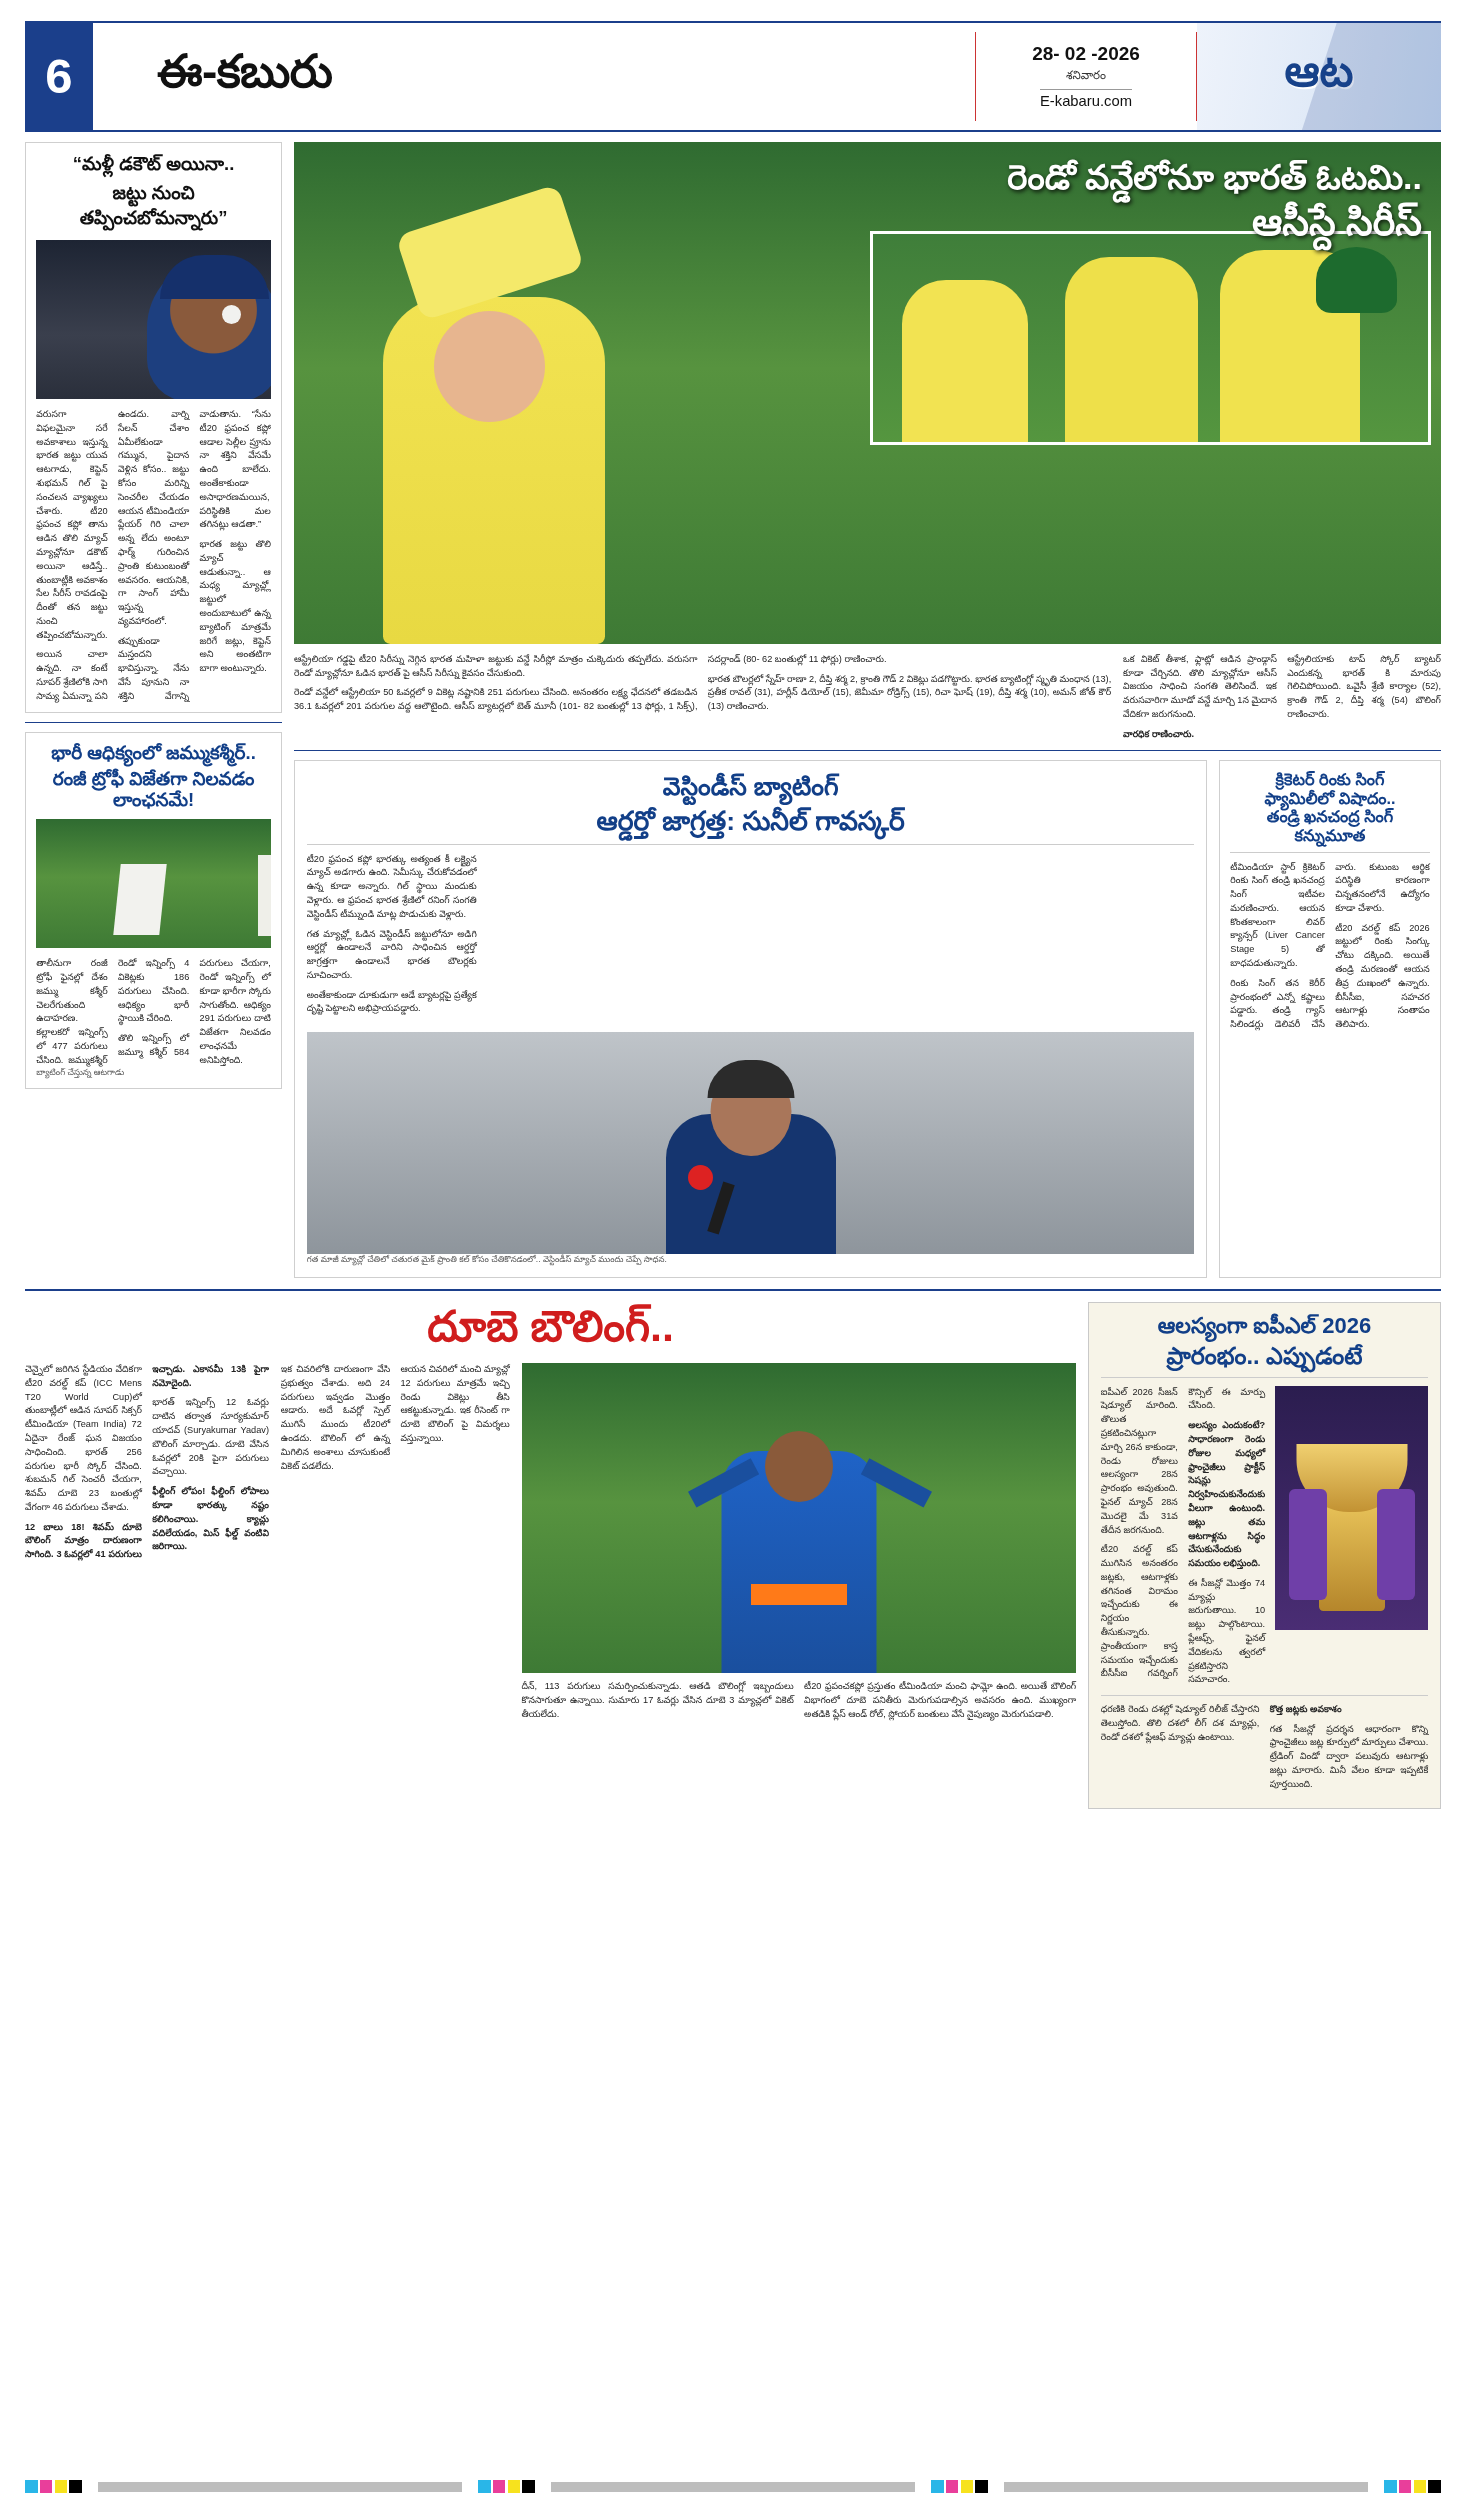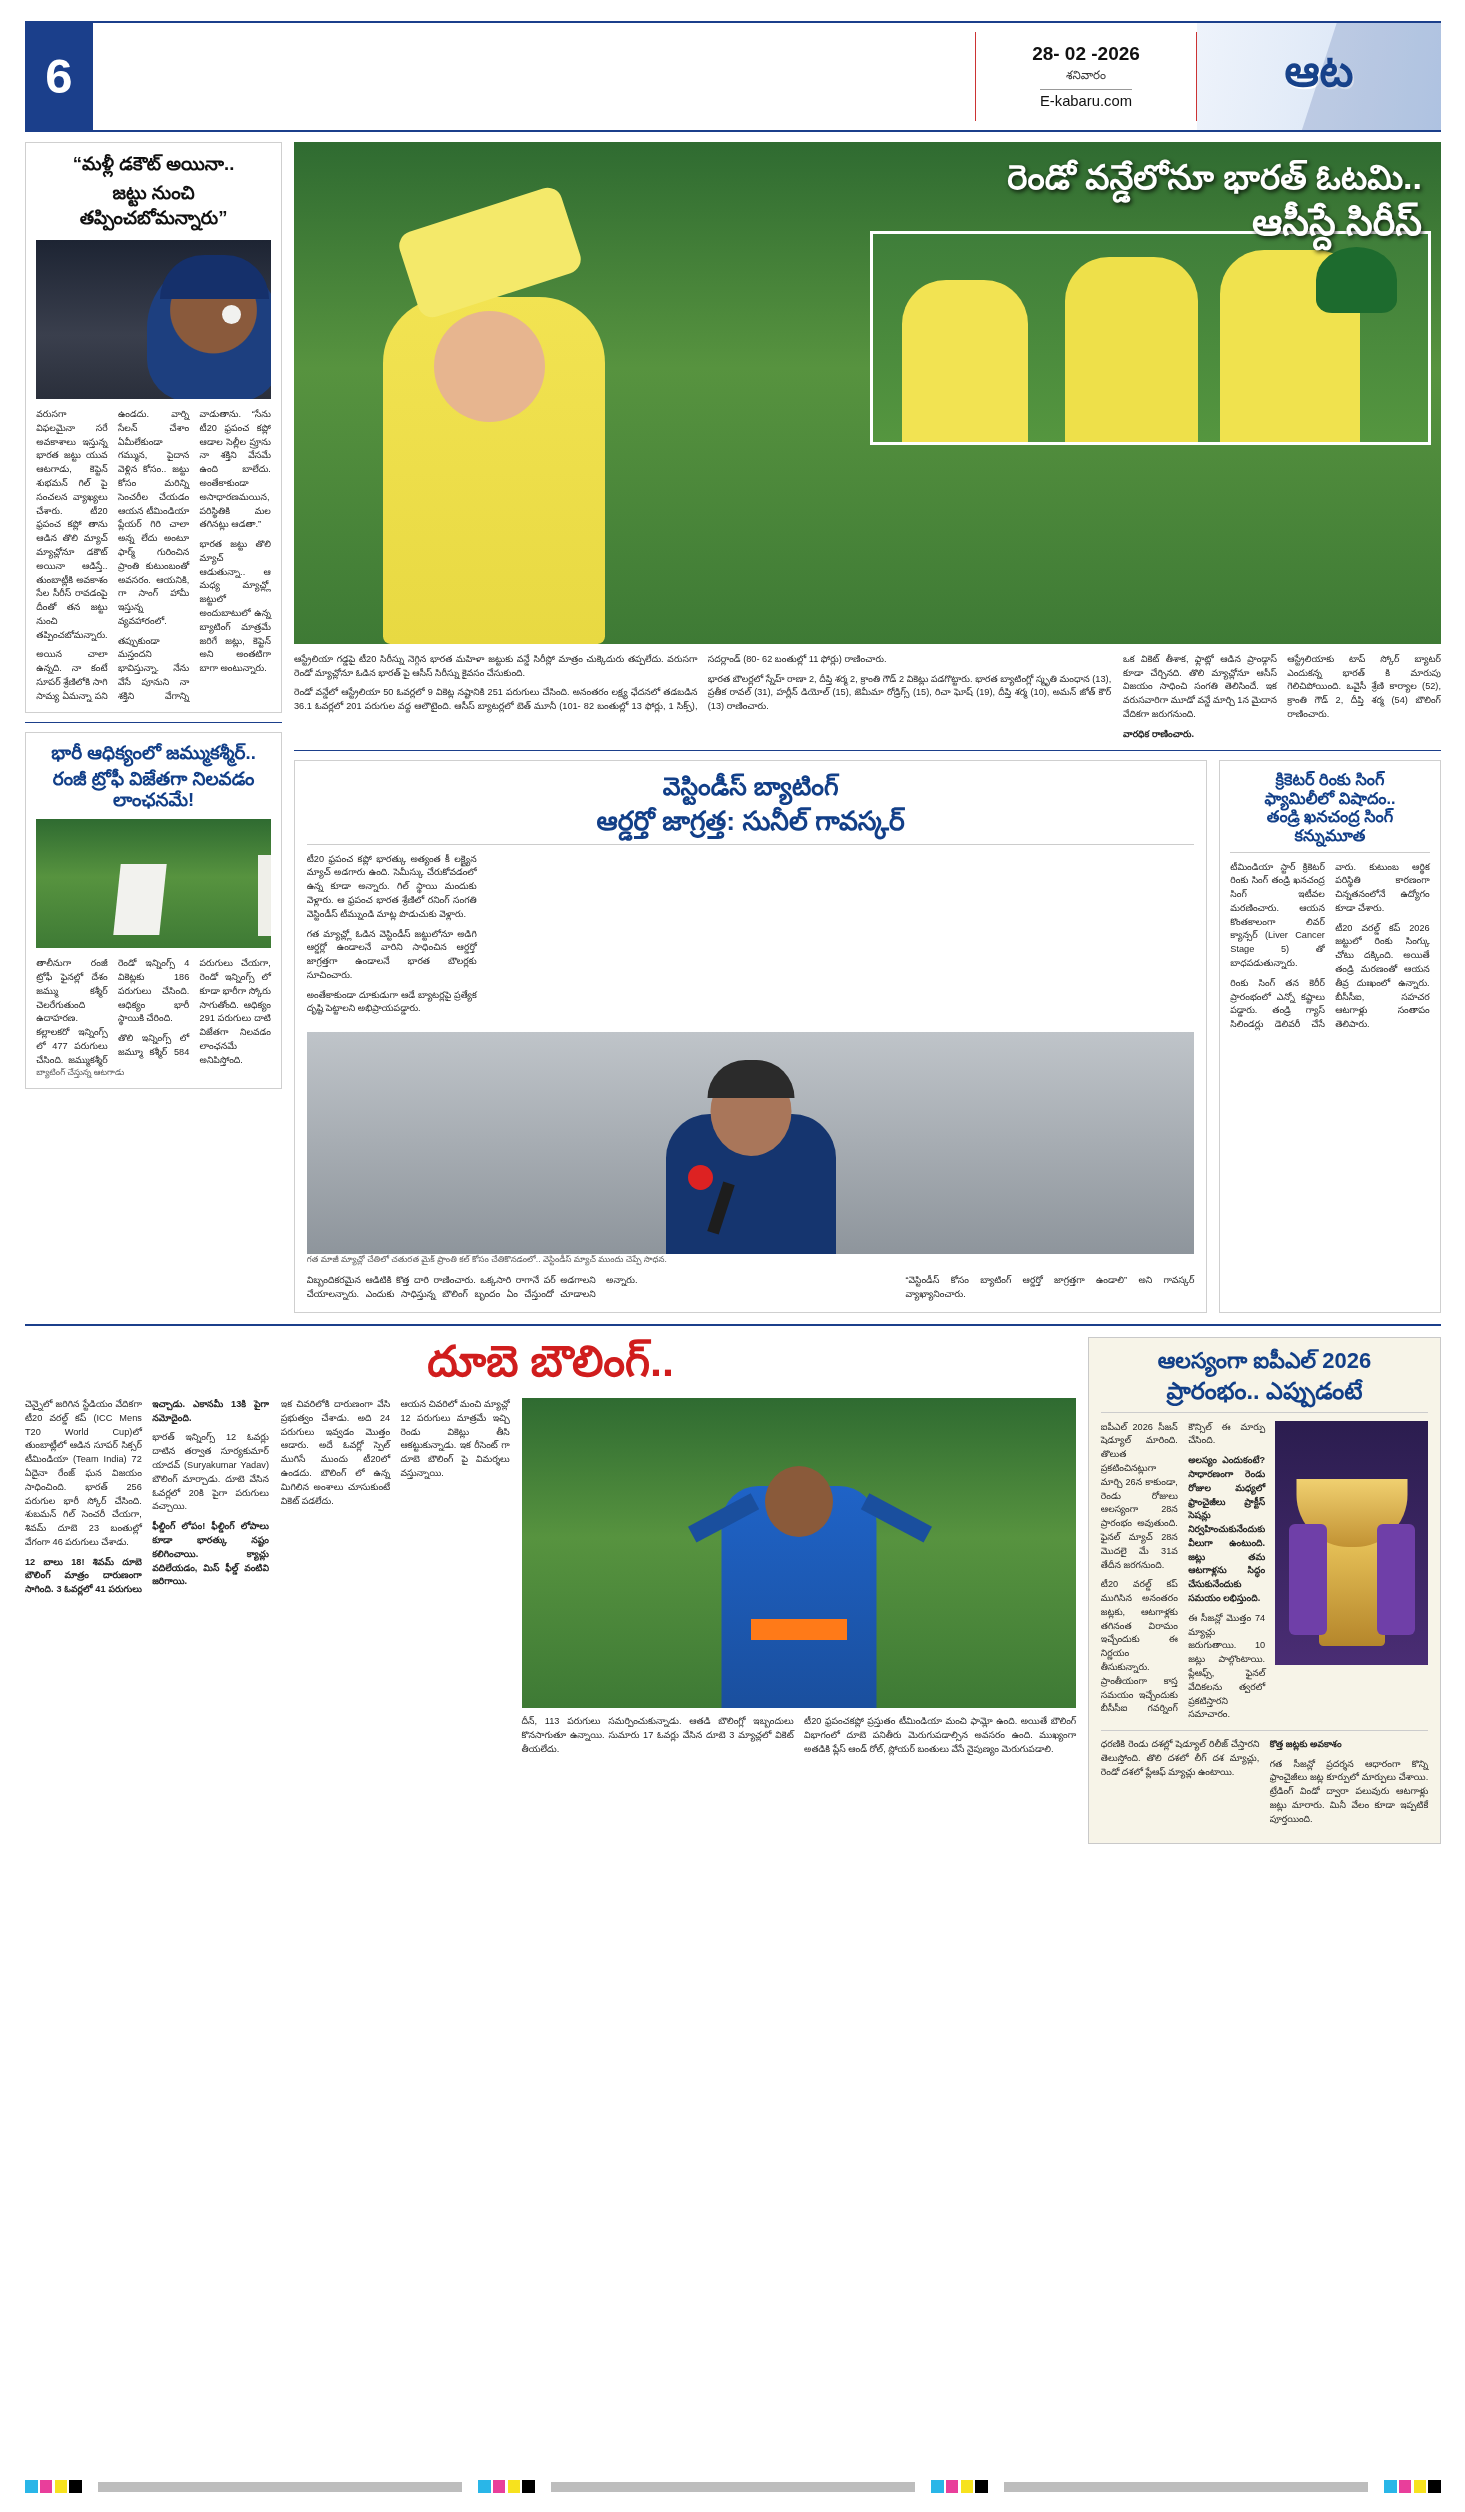--- a/index.html
+++ b/index.html
@@ -104,20 +104,21 @@
 
   .smallcap { font-size:8.5px; color:#555; }
 </style>
 </head>
 <body>
 
 <div class="page">
 
   <div class="masthead">
     <div class="page-number">6</div>
+    <div class="masthead-title">ఈ-కబురు</div>
     <div class="masthead-spacer"></div>
     <div class="masthead-date">
       <div class="d1">28- 02 -2026</div>
       <div class="d2">శనివారం</div>
       <div class="d3">E-kabaru.com</div>
     </div>
     <div class="masthead-section">
       <div class="sect-text">ఆట</div>
     </div>
   </div>
@@ -216,24 +217,20 @@
                 <div style="position:absolute; left:50%; bottom:0; transform:translateX(-50%); width:170px; height:140px; background:#15356f; border-radius:44px 44px 0 0;"></div>
                 <div style="position:absolute; left:50%; top:35px; transform:translateX(-50%); width:81px; height:89px; background:#a9765a; border-radius:50%;"></div>
                 <div style="position:absolute; left:50%; top:28px; transform:translateX(-50%); width:87px; height:38px; background:#2b2b2b; border-radius:44px 44px 0 0;"></div>
                 <div style="position:absolute; left:46%; bottom:20.7px; width:11.8px; height:52px; background:#1d1d1d; transform:rotate(18deg);"></div>
                 <div style="position:absolute; left:43%; bottom:64px; width:25px; height:25px; background:#d22; border-radius:50%;"></div>
               </div>
               <div class="smallcap">గత మాజీ మ్యాచ్లో చేతిలో చతురత మైక్ ప్రాంతి కల్ కోసం చేతికొనడంలో.. వెస్టిండీస్ మ్యాచ్ ముందు చెప్పే సాధన.</div>
             </div>
           </div>
 
-          <div class="body-cols c3" style="margin-top:7.4px;">
-            <p>విబ్బందికరమైన ఆడిటికి కొత్త దారి రాణించారు. ఒక్కసారి రాగానే పర్ అడగాలని చేయాలన్నారు. ఎందుకు సాధిస్తున్న బౌలింగ్ బృందం ఏం చేస్తుందో చూడాలని అన్నారు.</p>
-            <p>“వెస్టిండీస్ కోసం బ్యాటింగ్ ఆర్డర్తో జాగ్రత్తగా ఉండాలి” అని గావస్కర్ వ్యాఖ్యానించారు.</p>
-          </div>
         </div>
 
         <div style="width:222px; border:0.7px solid #cfcfcf; padding:8.9px 10.3px;">
           <div class="big-blue" style="font-size:16.2px; text-align:center;">క్రికెటర్ రింకు సింగ్</div>
           <div class="big-blue" style="font-size:16.2px; text-align:center;">ఫ్యామిలీలో విషాదం..</div>
           <div class="big-blue" style="font-size:16.2px; text-align:center;">తండ్రి ఖనచంద్ర సింగ్</div>
           <div class="big-blue" style="font-size:16.2px; text-align:center;">కన్నుమూత</div>
           <div class="thin-rule"></div>
           <div class="body-cols c2">
             <p>టీమిండియా స్టార్ క్రికెటర్ రింకు సింగ్ తండ్రి ఖనచంద్ర సింగ్ ఇటీవల మరణించారు. ఆయన కొంతకాలంగా లివర్ క్యాన్సర్ (Liver Cancer Stage 5) తో బాధపడుతున్నారు.</p>

